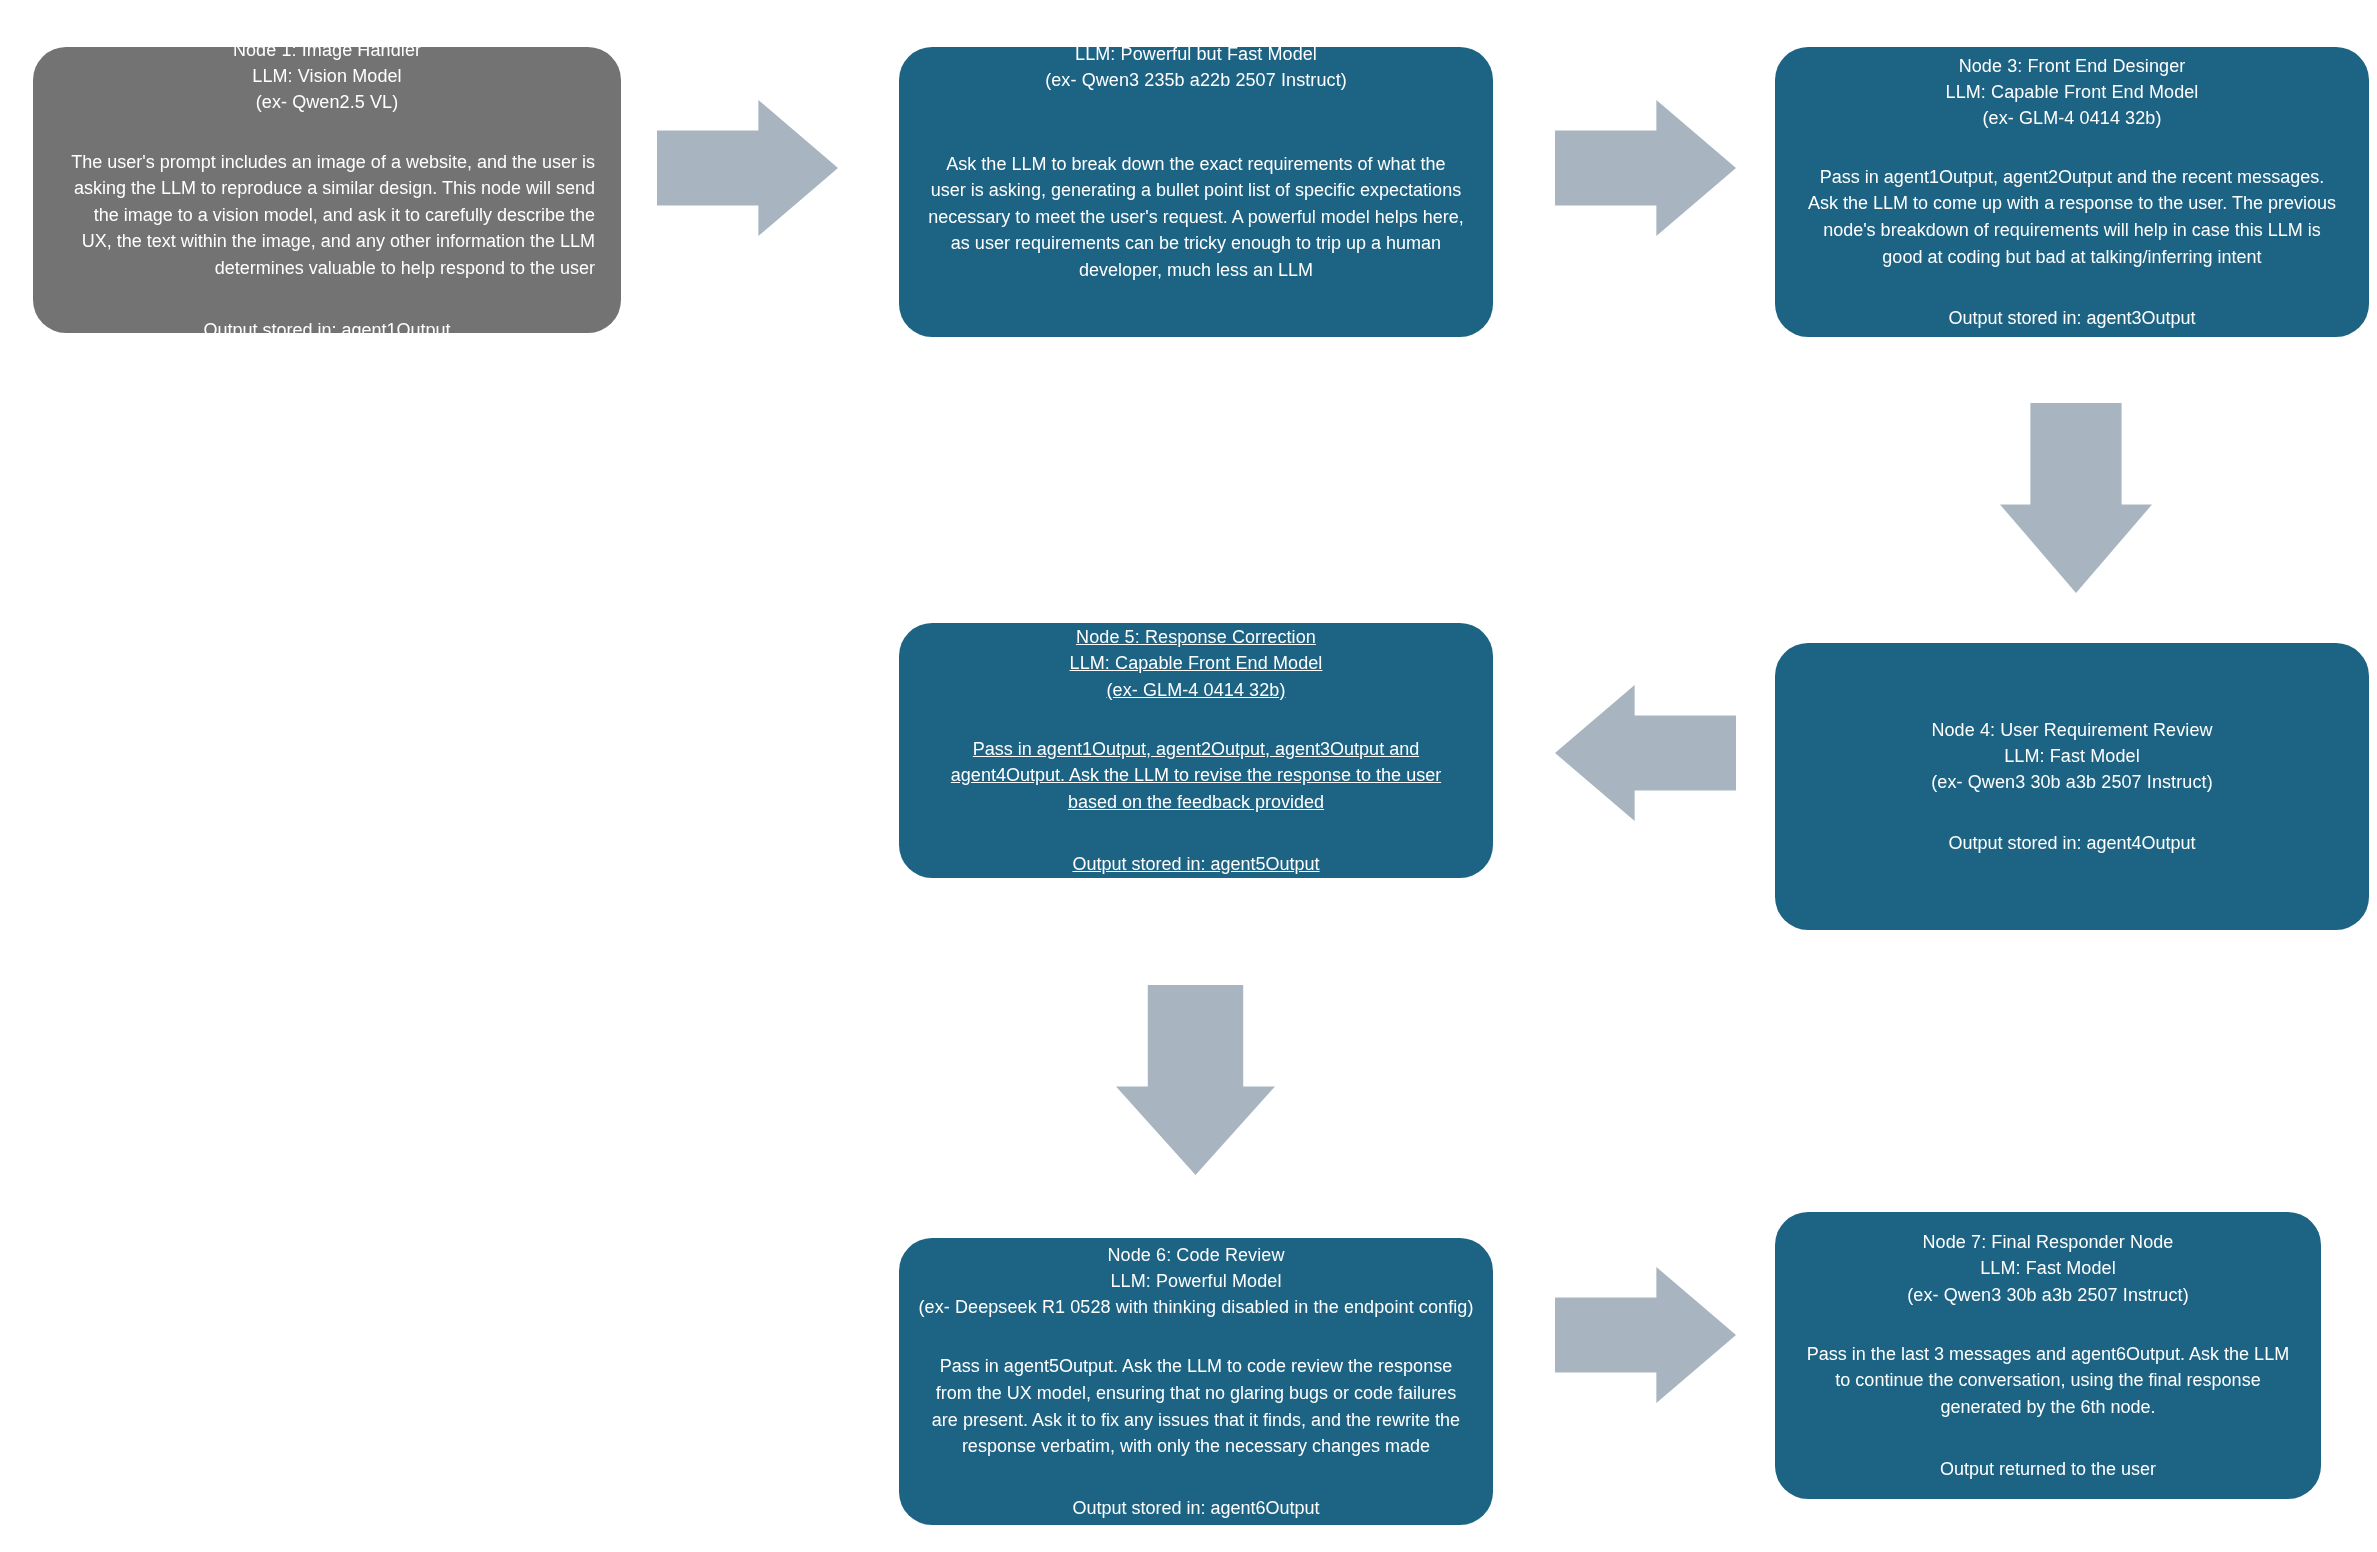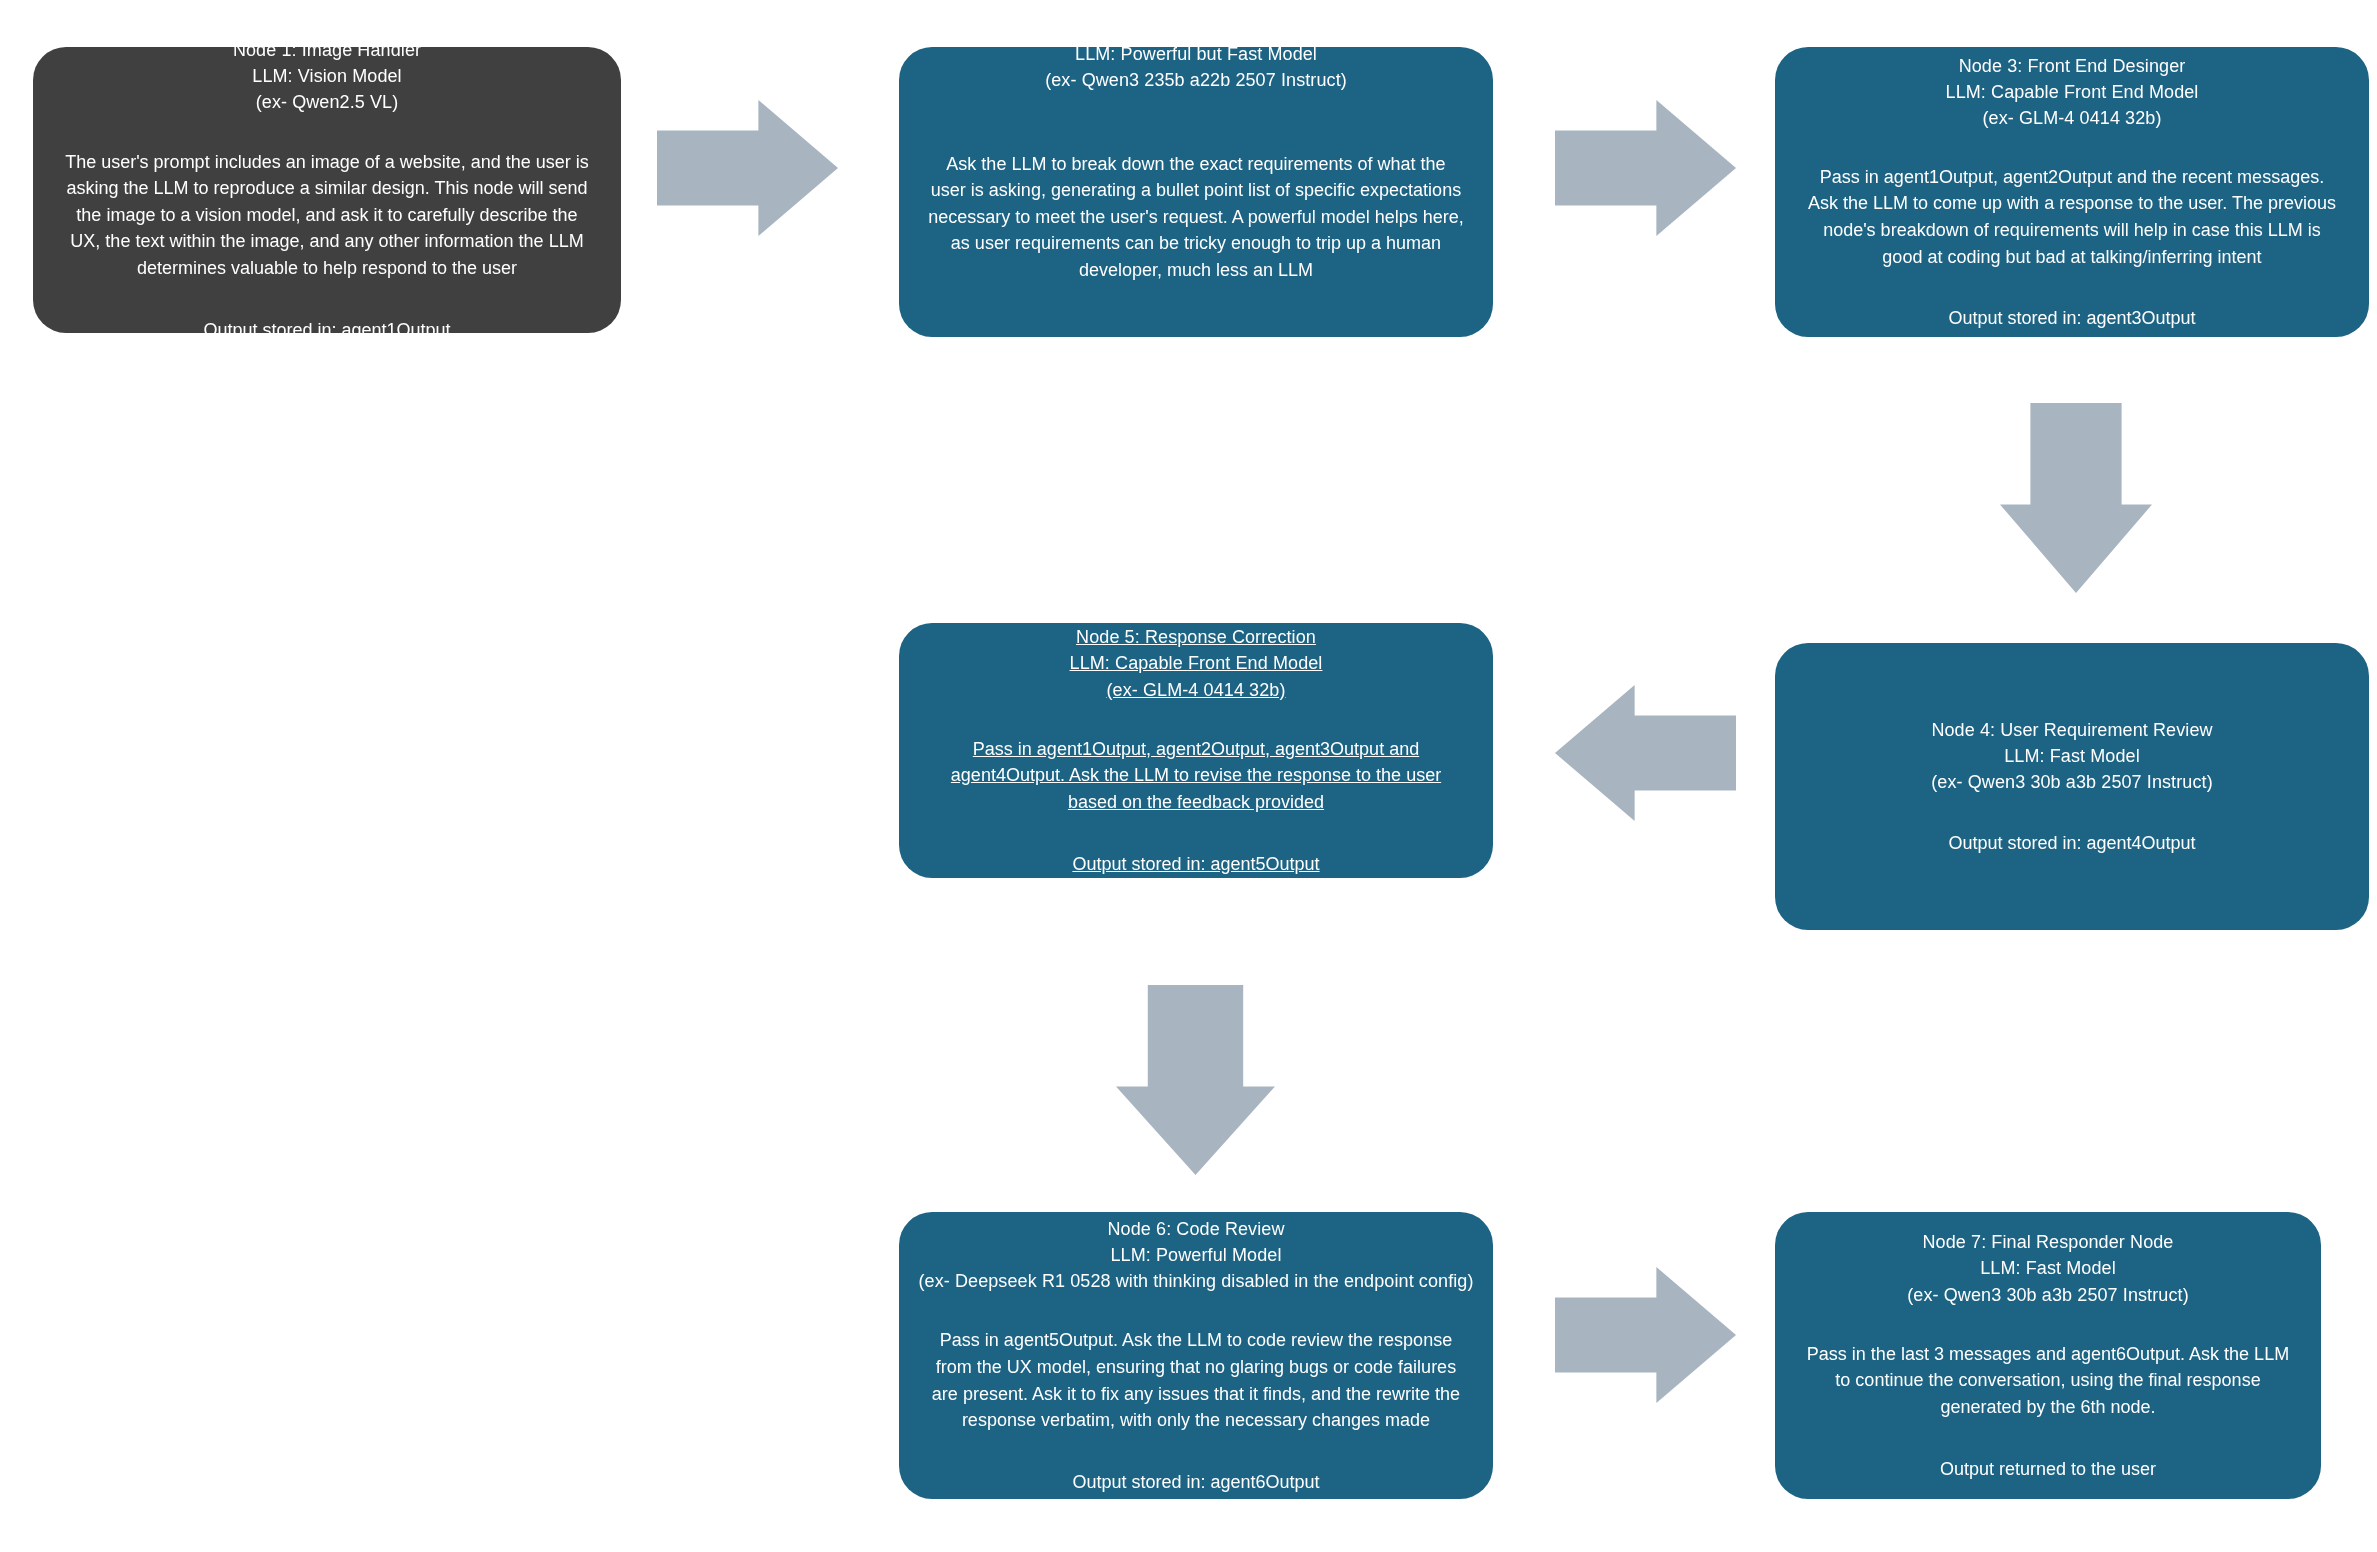--- a/index.html
+++ b/index.html
@@ -79,21 +79,21 @@
   #arrow-3-4 { left: 2000px; top: 403px;  width: 152px; height: 190px; }
   #arrow-4-5 { left: 1555px; top: 685px;  width: 181px; height: 136px; }
   #arrow-5-6 { left: 1116px; top: 985px; width: 159px; height: 190px; }
   #arrow-6-7 { left: 1555px; top: 1267px; width: 181px; height: 136px; }
 </style>
 </head>
 <body style="background: rgb(255, 255, 255);">
 
 <div id="canvas" style="background: rgb(255, 255, 255);">
 
-  <div class="node" id="node-1" style="background: #404040; color: rgb(255, 255, 255);">
+  <div class="node" id="node-1" style="background: #737373; color: rgb(255, 255, 255); text-align: right;">
     <div class="node-head">
       <div class="node-line">Node 1: Image Handler</div>
       <div class="node-line">LLM: Vision Model</div>
       <div class="node-line">(ex- Qwen2.5 VL)</div>
     </div>
     <div class="node-desc">The user's prompt includes an image of a website, and the user is asking the LLM to reproduce a similar design. This node will send the image to a vision model, and ask it to carefully describe the UX, the text within the image, and any other information the LLM determines valuable to help respond to the user</div>
     <div class="node-output">Output stored in: agent1Output</div>
   </div>
 
   <div class="node" id="node-2" style="background: rgb(28, 99, 132); color: rgb(255, 255, 255);">
@@ -128,21 +128,21 @@
   <div class="node" id="node-5" style="background: rgb(28, 99, 132); color: rgb(255, 255, 255);">
     <div class="node-head">
       <div class="node-line">Node 5: Response Correction</div>
       <div class="node-line">LLM: Capable Front End Model</div>
       <div class="node-line">(ex- GLM-4 0414 32b)</div>
     </div>
     <div class="node-desc">Pass in agent1Output, agent2Output, agent3Output and agent4Output. Ask the LLM to revise the response to the user based on the feedback provided</div>
     <div class="node-output">Output stored in: agent5Output</div>
   </div>
 
-  <div class="node" id="node-6" style="background: rgb(28, 99, 132); color: rgb(255, 255, 255);">
+  <div class="node" id="node-6" style="background: rgb(28, 99, 132); color: rgb(255, 255, 255); margin-top: 26px;">
     <div class="node-head">
       <div class="node-line">Node 6: Code Review</div>
       <div class="node-line">LLM: Powerful Model</div>
       <div class="node-line">(ex- Deepseek R1 0528 with thinking disabled in the endpoint config)</div>
     </div>
     <div class="node-desc">Pass in agent5Output. Ask the LLM to code review the response from the UX model, ensuring that no glaring bugs or code failures are present. Ask it to fix any issues that it finds, and the rewrite the response verbatim, with only the necessary changes made</div>
     <div class="node-output">Output stored in: agent6Output</div>
   </div>
 
   <div class="node" id="node-7" style="background: rgb(28, 99, 132); color: rgb(255, 255, 255);">

